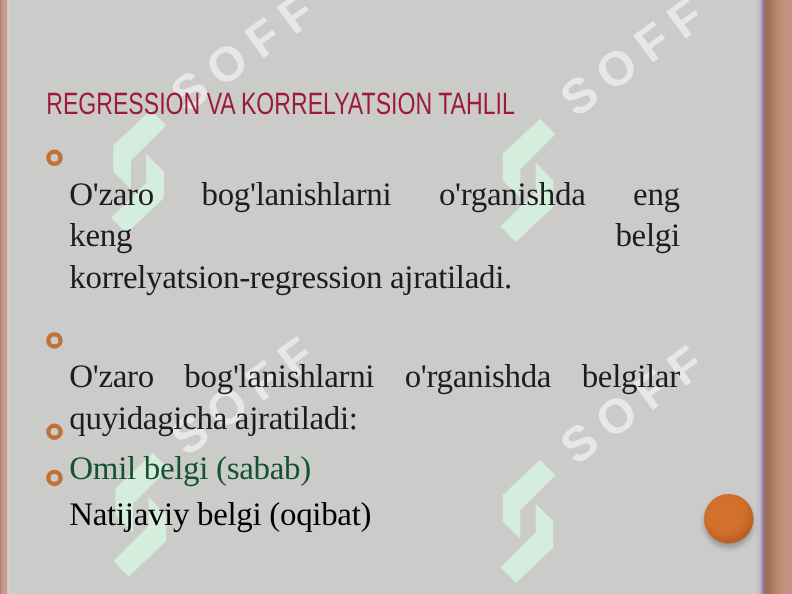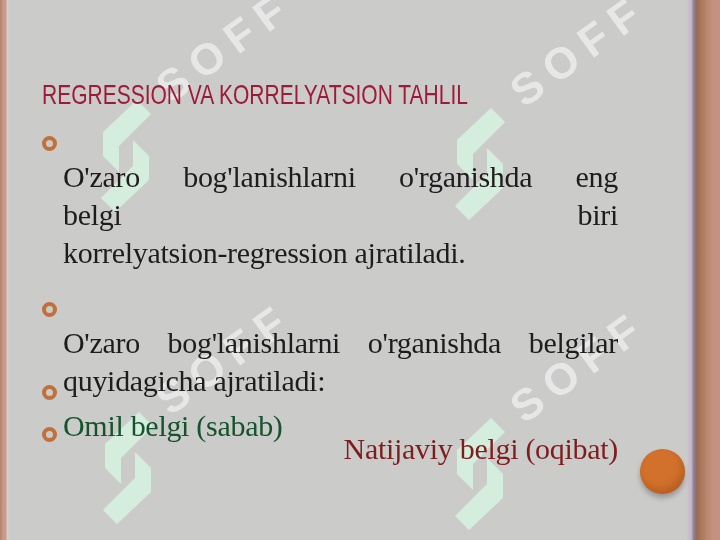--- a/index.html
+++ b/index.html
@@ -89,22 +89,22 @@
 
   <span class="bullet-ring" style="top: 136px; border-color: rgb(192, 112, 58);"></span>
   <div class="btext" style="top: 130px; color: rgb(30, 28, 29);">
     <div class="line jline">
         <span>O'zaro</span>
         <span>bog'lanishlarni</span>
         <span>o'rganishda</span>
         <span>eng</span>
       </div>
     <div class="line jline">
+        <span>keng</span>
         <span>belgi</span>
-        <span>biri</span>
       </div>
     <div class="line">korrelyatsion-regression ajratiladi.</div>
   </div>
 
   <span class="bullet-ring" style="top: 302px; border-color: rgb(192, 112, 58);"></span>
   <div class="btext" style="top: 296px; color: rgb(30, 28, 29);">
     <div class="line jline">
         <span>O'zaro</span>
         <span>bog'lanishlarni</span>
         <span>o'rganishda</span>
@@ -112,19 +112,19 @@
       </div>
     <div class="line">quyidagicha ajratiladi:</div>
   </div>
 
   <span class="bullet-ring" style="top: 385px; border-color: rgb(192, 112, 58);"></span>
   <div class="btext" style="top: 379px; color: #14532d;">
     <div class="line">Omil belgi (sabab)</div>
   </div>
 
   <span class="bullet-ring" style="top: 427px; border-color: rgb(192, 112, 58);"></span>
-  <div class="btext" style="top: 402px; color: #7f1d1d; text-align: right;">
+  <div class="btext" style="top: 421px; color: #000000;">
     <div class="line">Natijaviy belgi (oqibat)</div>
   </div>
 
   <div class="accent-circle" style="background-color: rgb(210, 113, 44);"></div>
 
 </div>
 
 </body></html>

